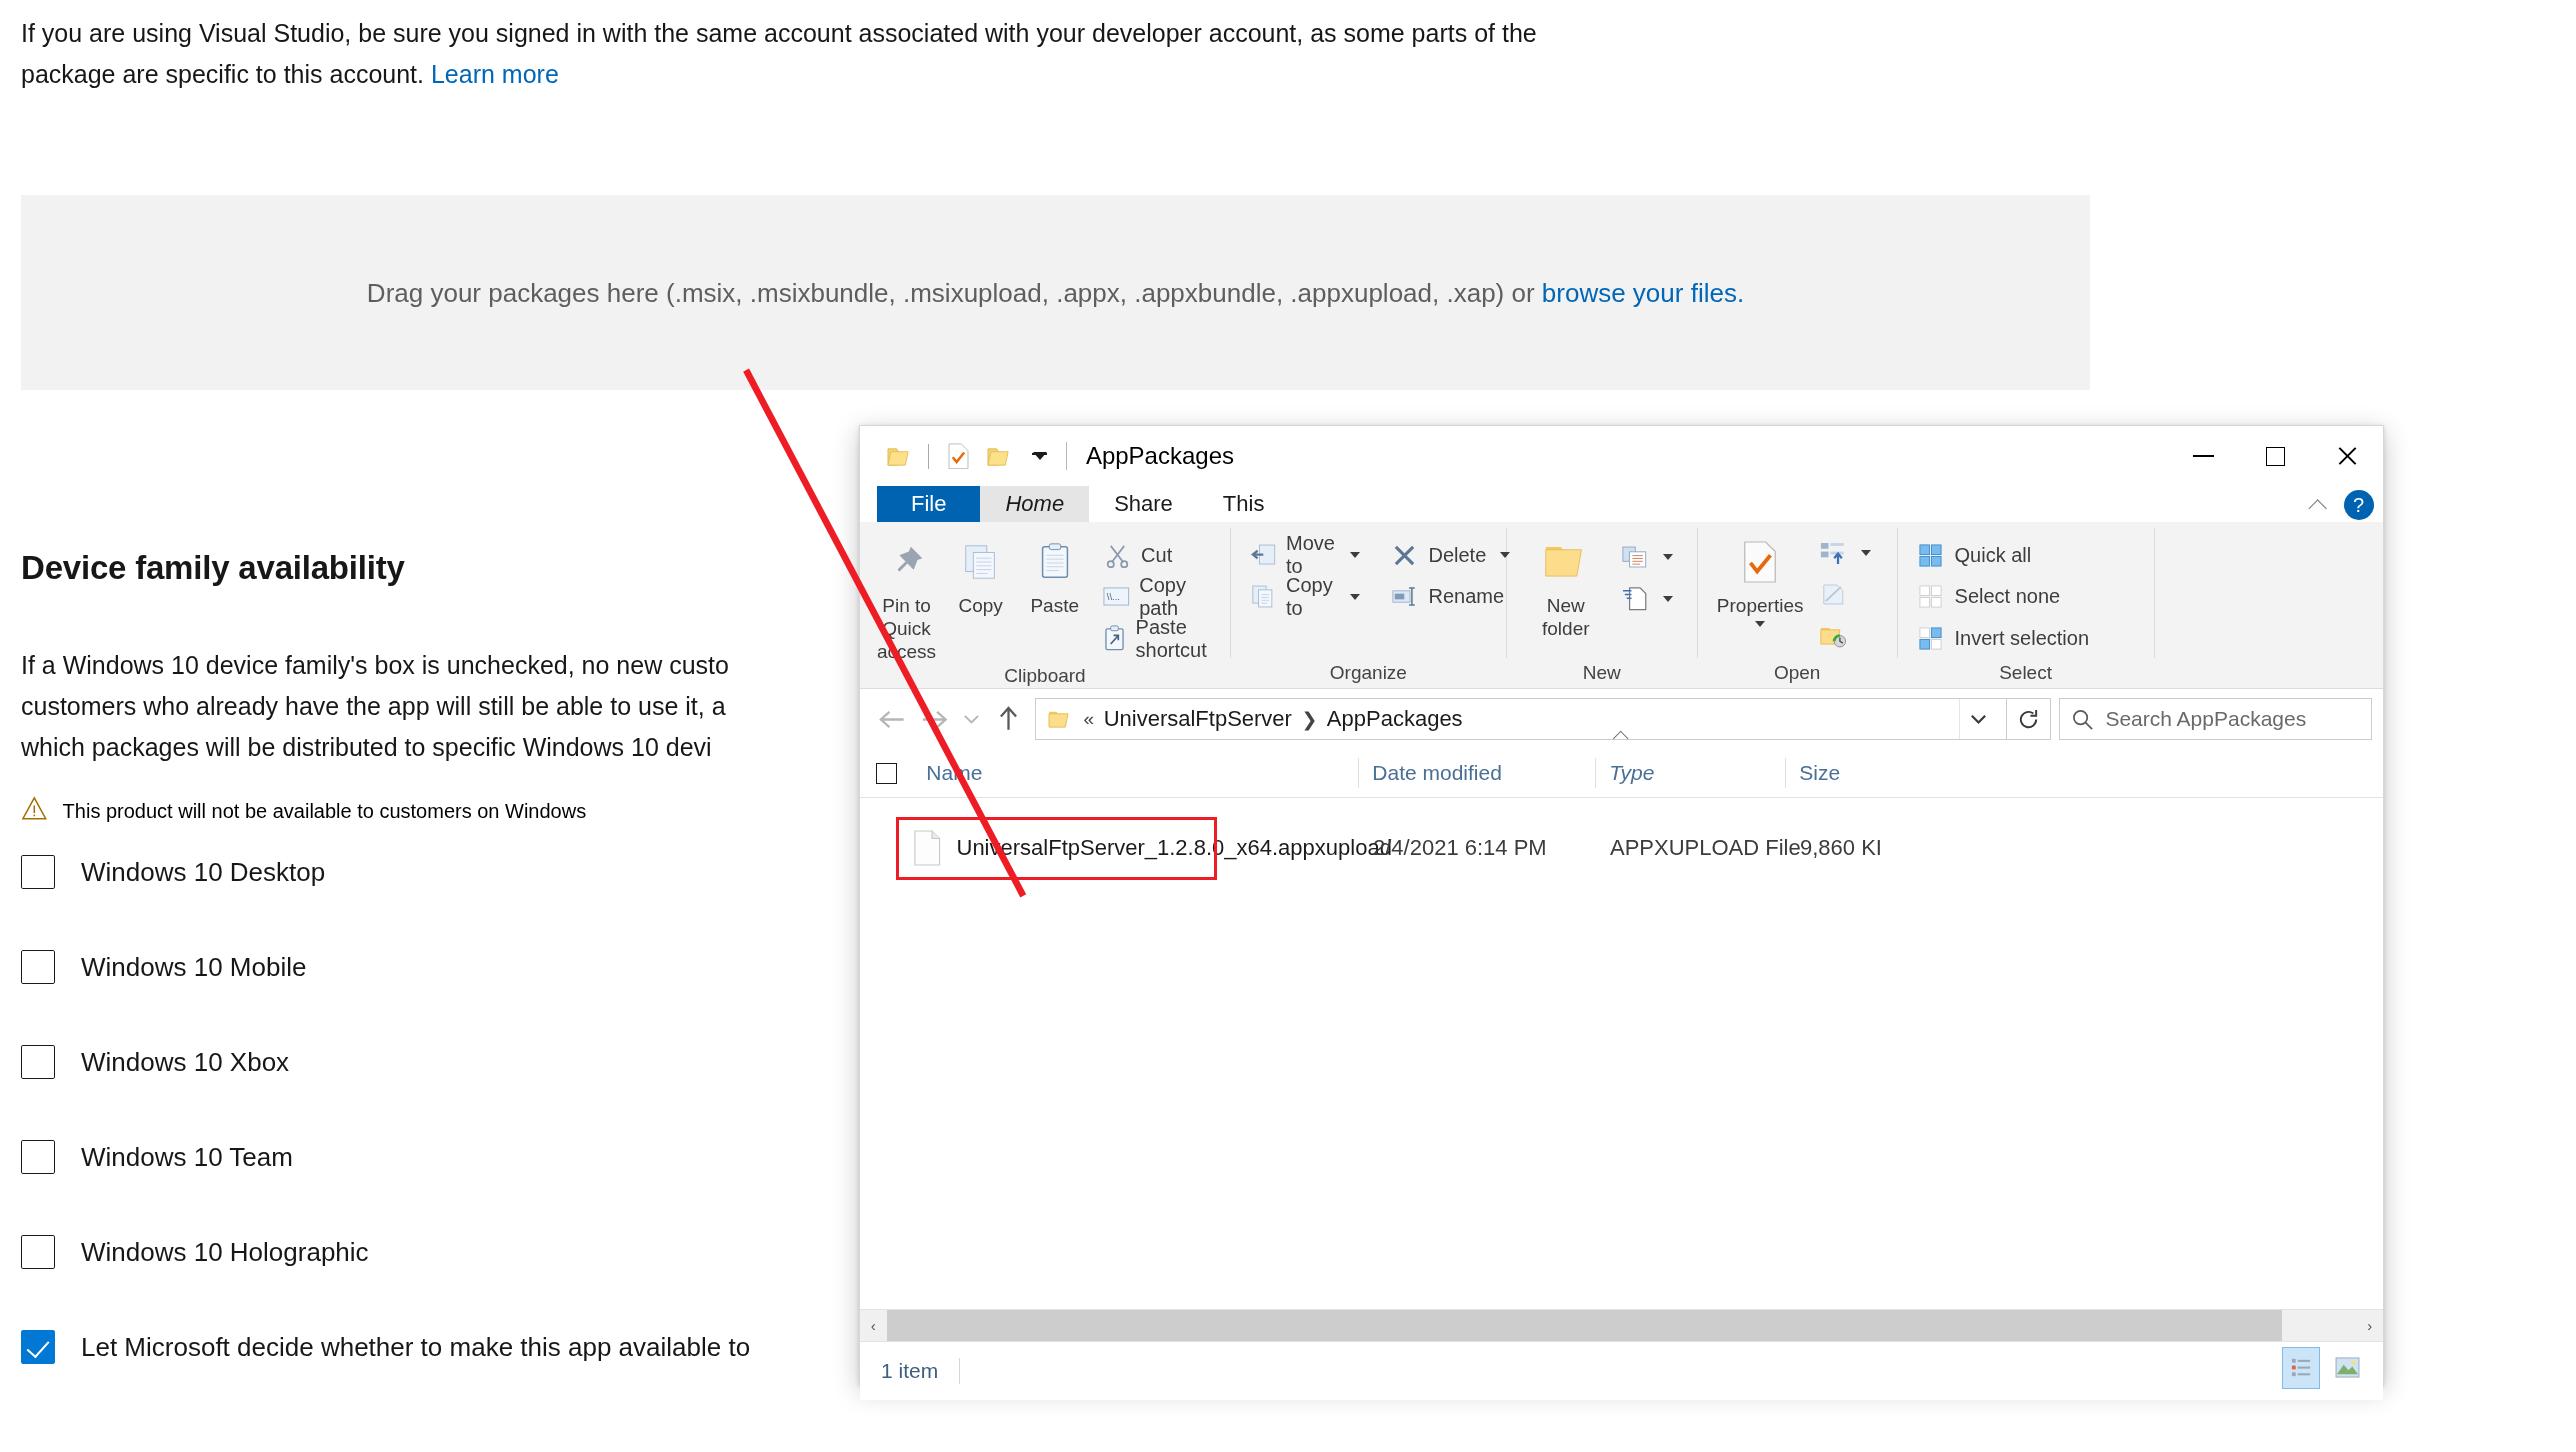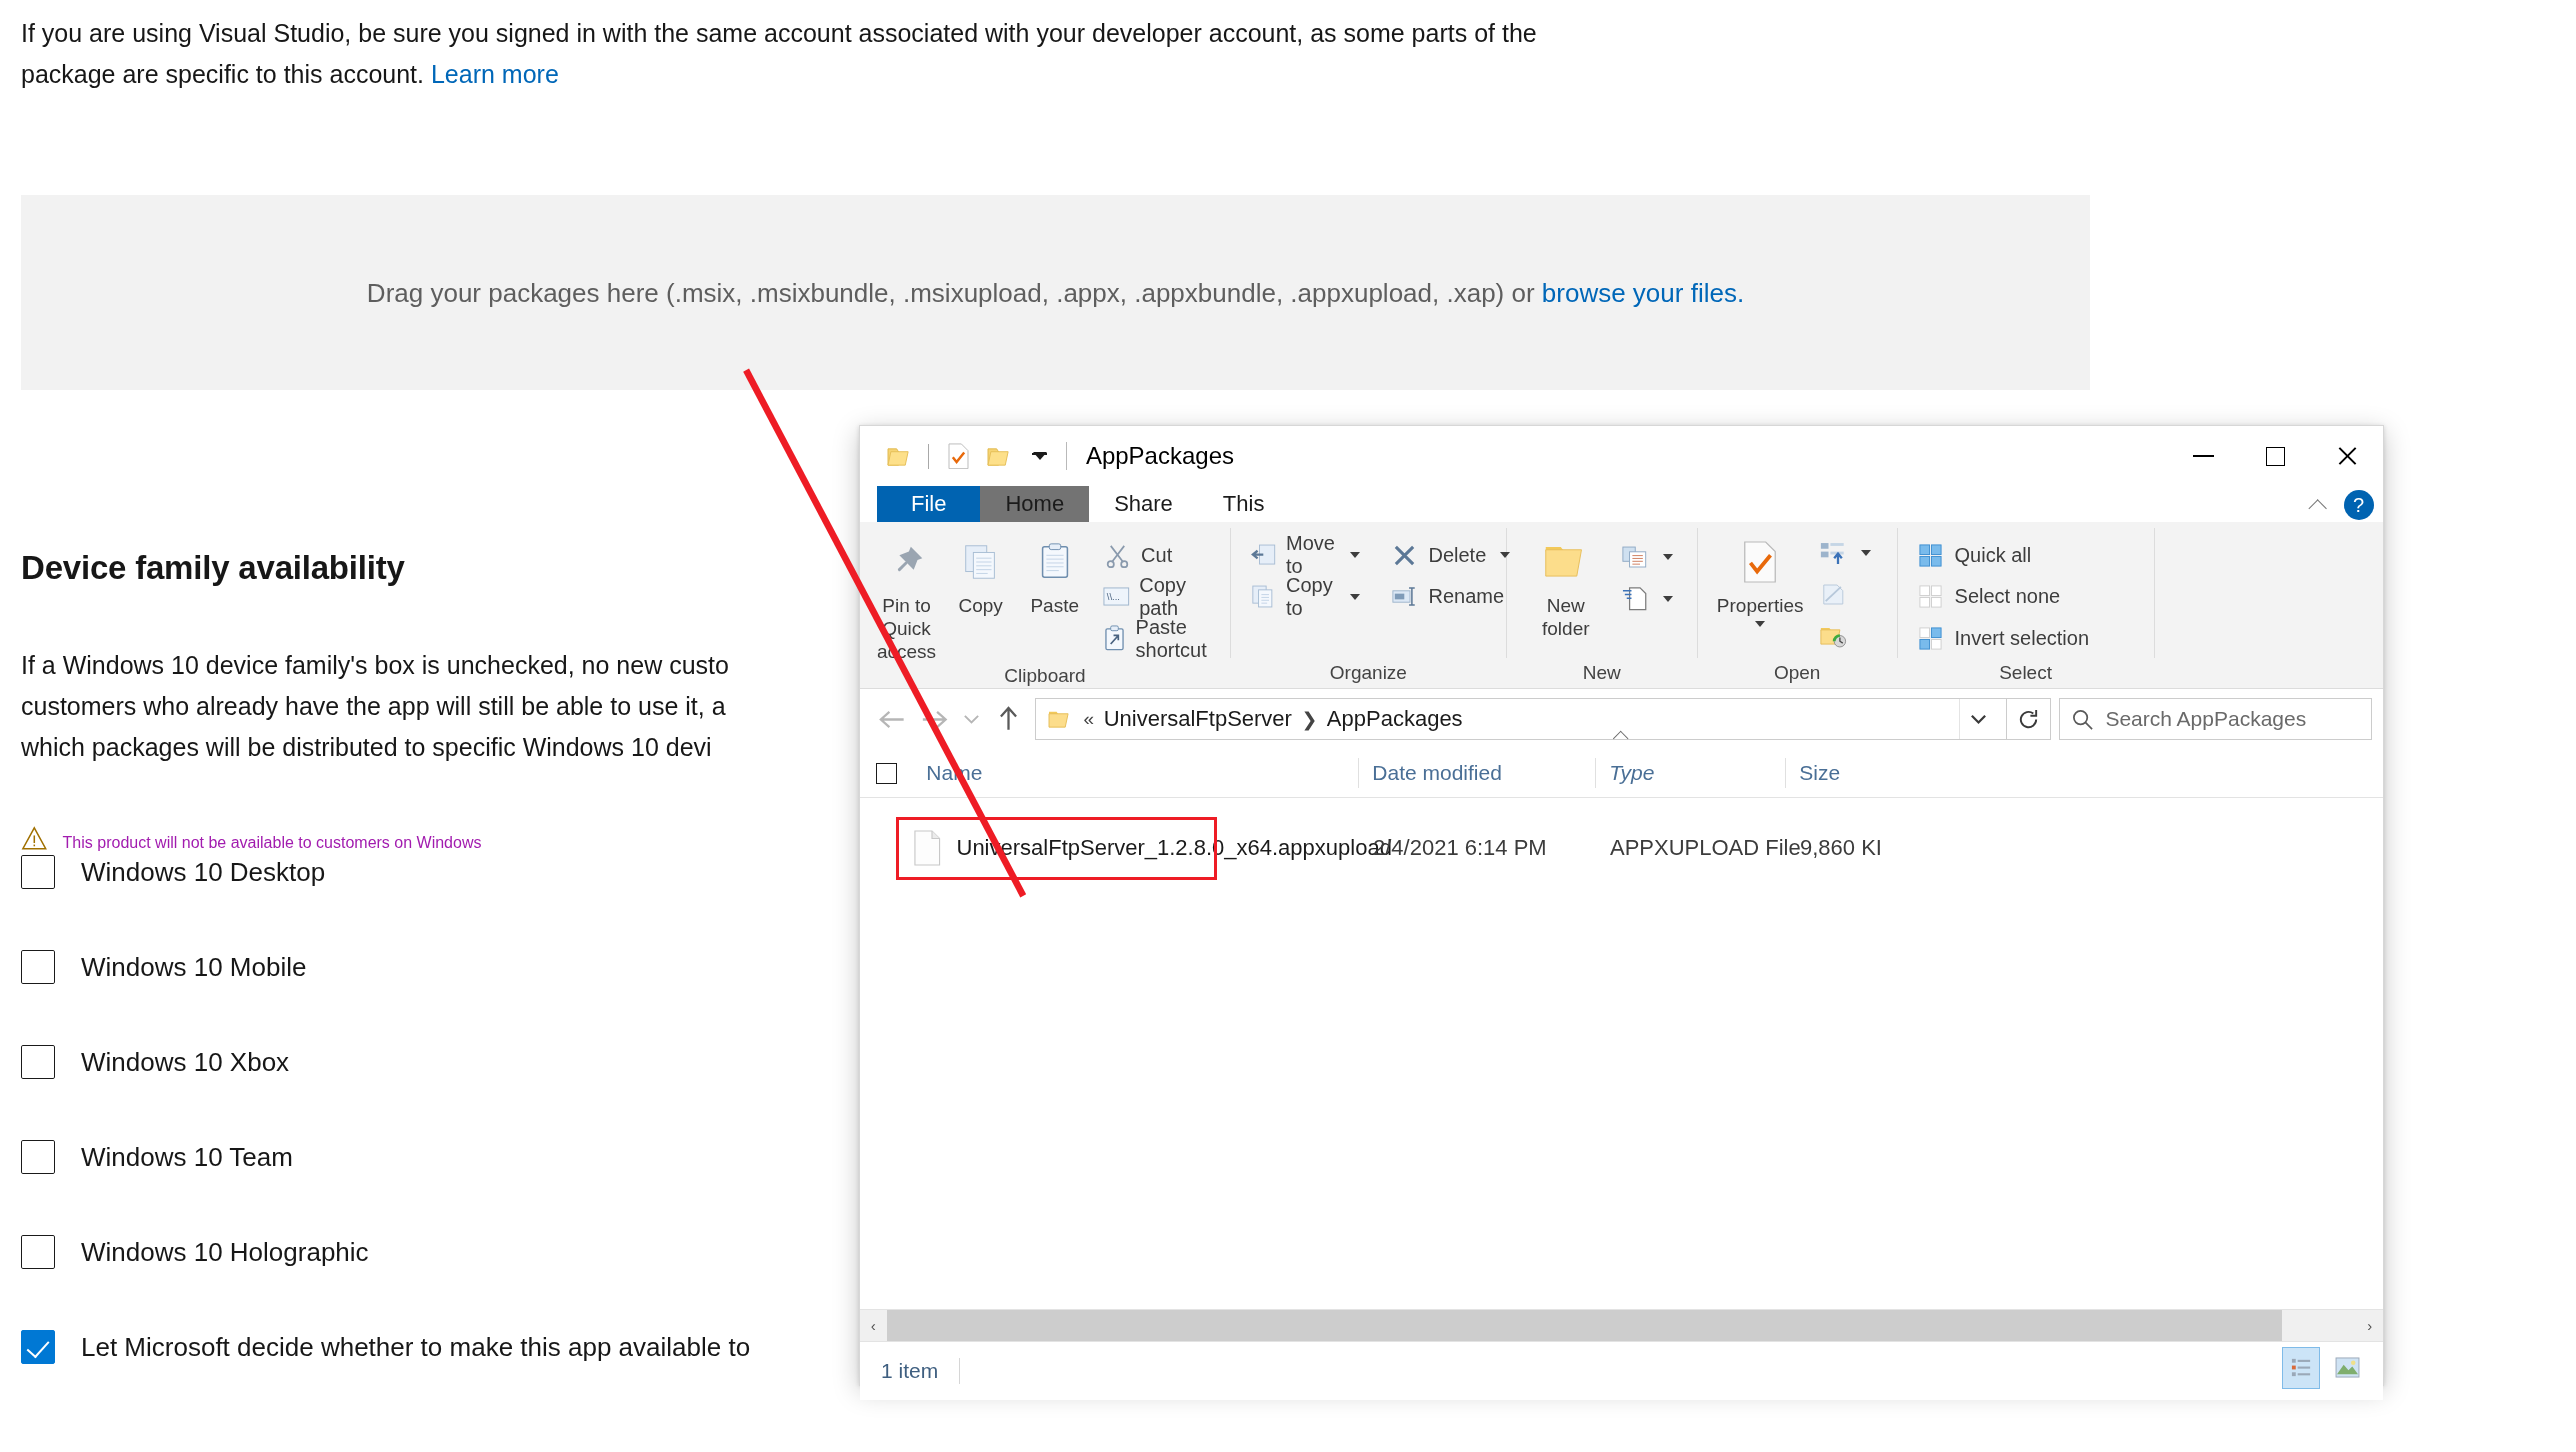--- a/index.html
+++ b/index.html
@@ -36,22 +36,22 @@
   .section-title {
     position: absolute; left: 21px; top: 549px;
     font-size: 33px; font-weight: bold; color: #171717;
     letter-spacing: -0.2px;
   }
   .section-body {
     position: absolute; left: 21px; top: 645px; width: 1481px;
     font-size: 25px; line-height: 41px; color: #171717;
   }
   .warn-row {
-    position: absolute; left: 21px; top: 824px; width: 1519px;
-    font-size: 16px; color: #a21caf; line-height: 38px;
+    position: absolute; left: 21px; top: 792px; width: 1519px;
+    font-size: 20px; color: #000000; line-height: 38px;
     white-space: nowrap;
   }
   .warn-icon {
     display: inline-block; width: 26.6px; height: 26.6px;
     vertical-align: -3.8px; margin-right: 15px;
   }
 
   .cb-list { position: absolute; left: 21px; top: 845px; }
   .cb-row {
     display: flex; align-items: center; height: 54px;
@@ -118,21 +118,21 @@
   .wc-close::before { transform: rotate(45deg); }
   .wc-close::after  { transform: rotate(-45deg); }
 
   
   .fx-tabs { position:relative; height: 36px; display:flex; align-items:flex-end; padding-left: 17px; background:#fff; }
   .tab {
     height: 36px; display:flex; align-items:center; justify-content:center;
     padding: 0 25px; font-size: 22px; color:#1b1b1b;
   }
   .tab.file { background:#0063b1; color:#fff; padding: 0 34px; }
-  .tab.active { background:#737373; }
+  .tab.active { background:#e5e5e5;font-style:italic; }
   .ribbon-right { position:absolute; right: 9.5px; bottom: 1.9px; display:flex; align-items:center; gap: 13.3px; }
   .chev-up { width: 21px; height: 21px; position: relative; }
   .chev-up::before {
     content:''; position:absolute; left:1.9px; top:7.6px; width:12.3px; height:12.3px;
     border-left:1.9px solid #767676; border-top:1.9px solid #767676;
     transform: rotate(45deg);
   }
   .help-btn {
     width: 30px; height: 30px; border-radius: 50%; background:#0063b1; color:#fff;
     font-size: 20px; display:flex; align-items:center; justify-content:center;

